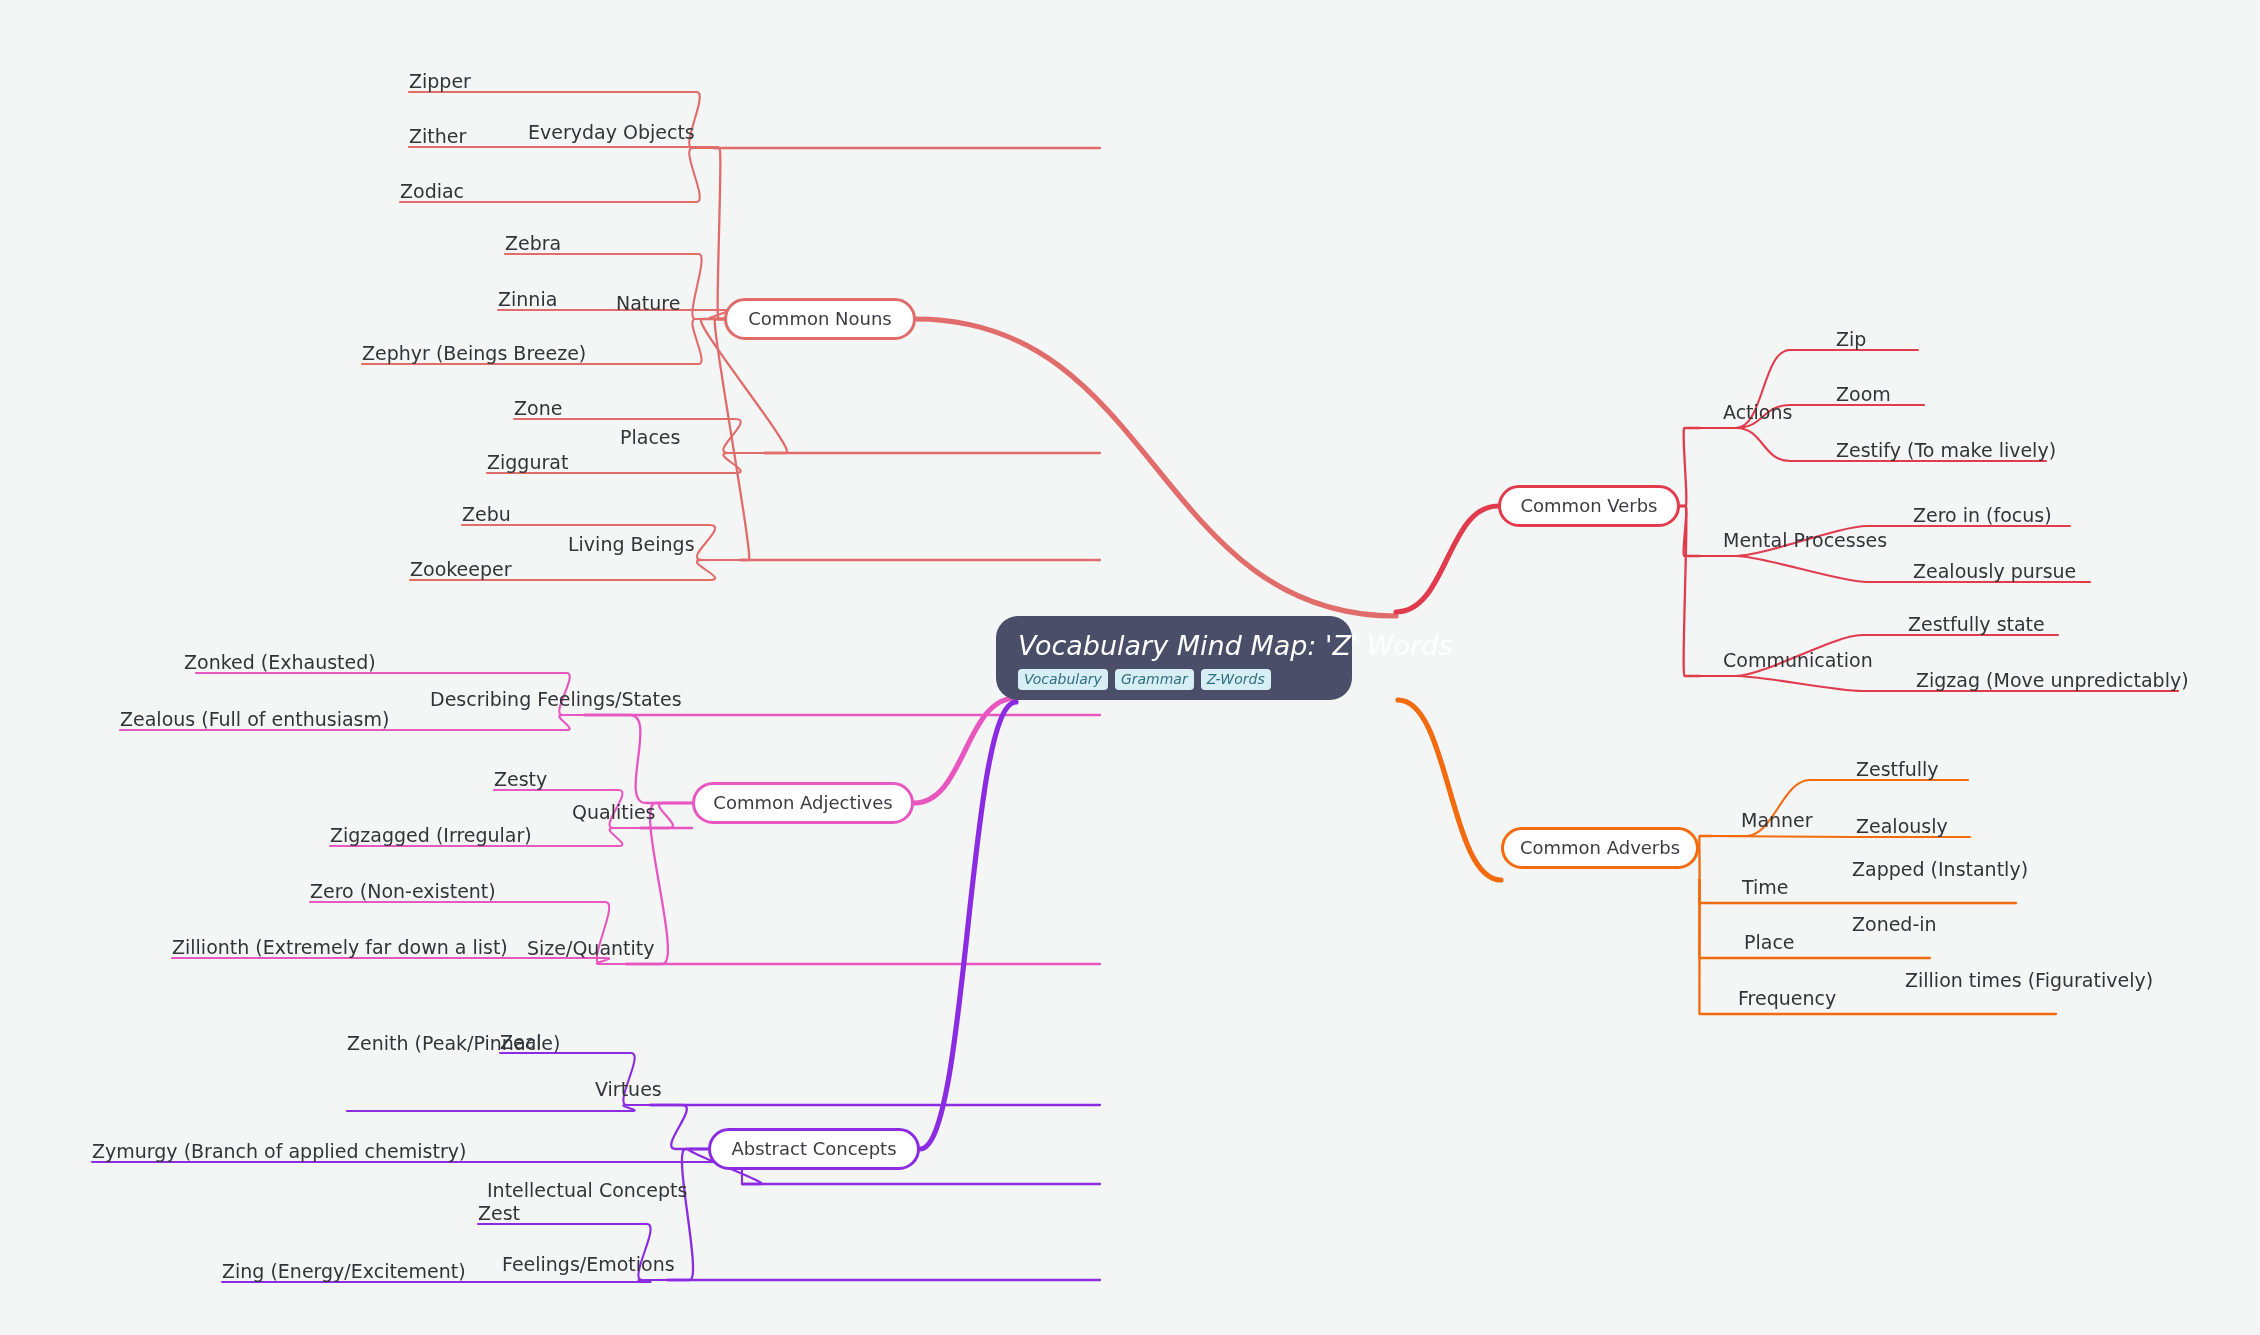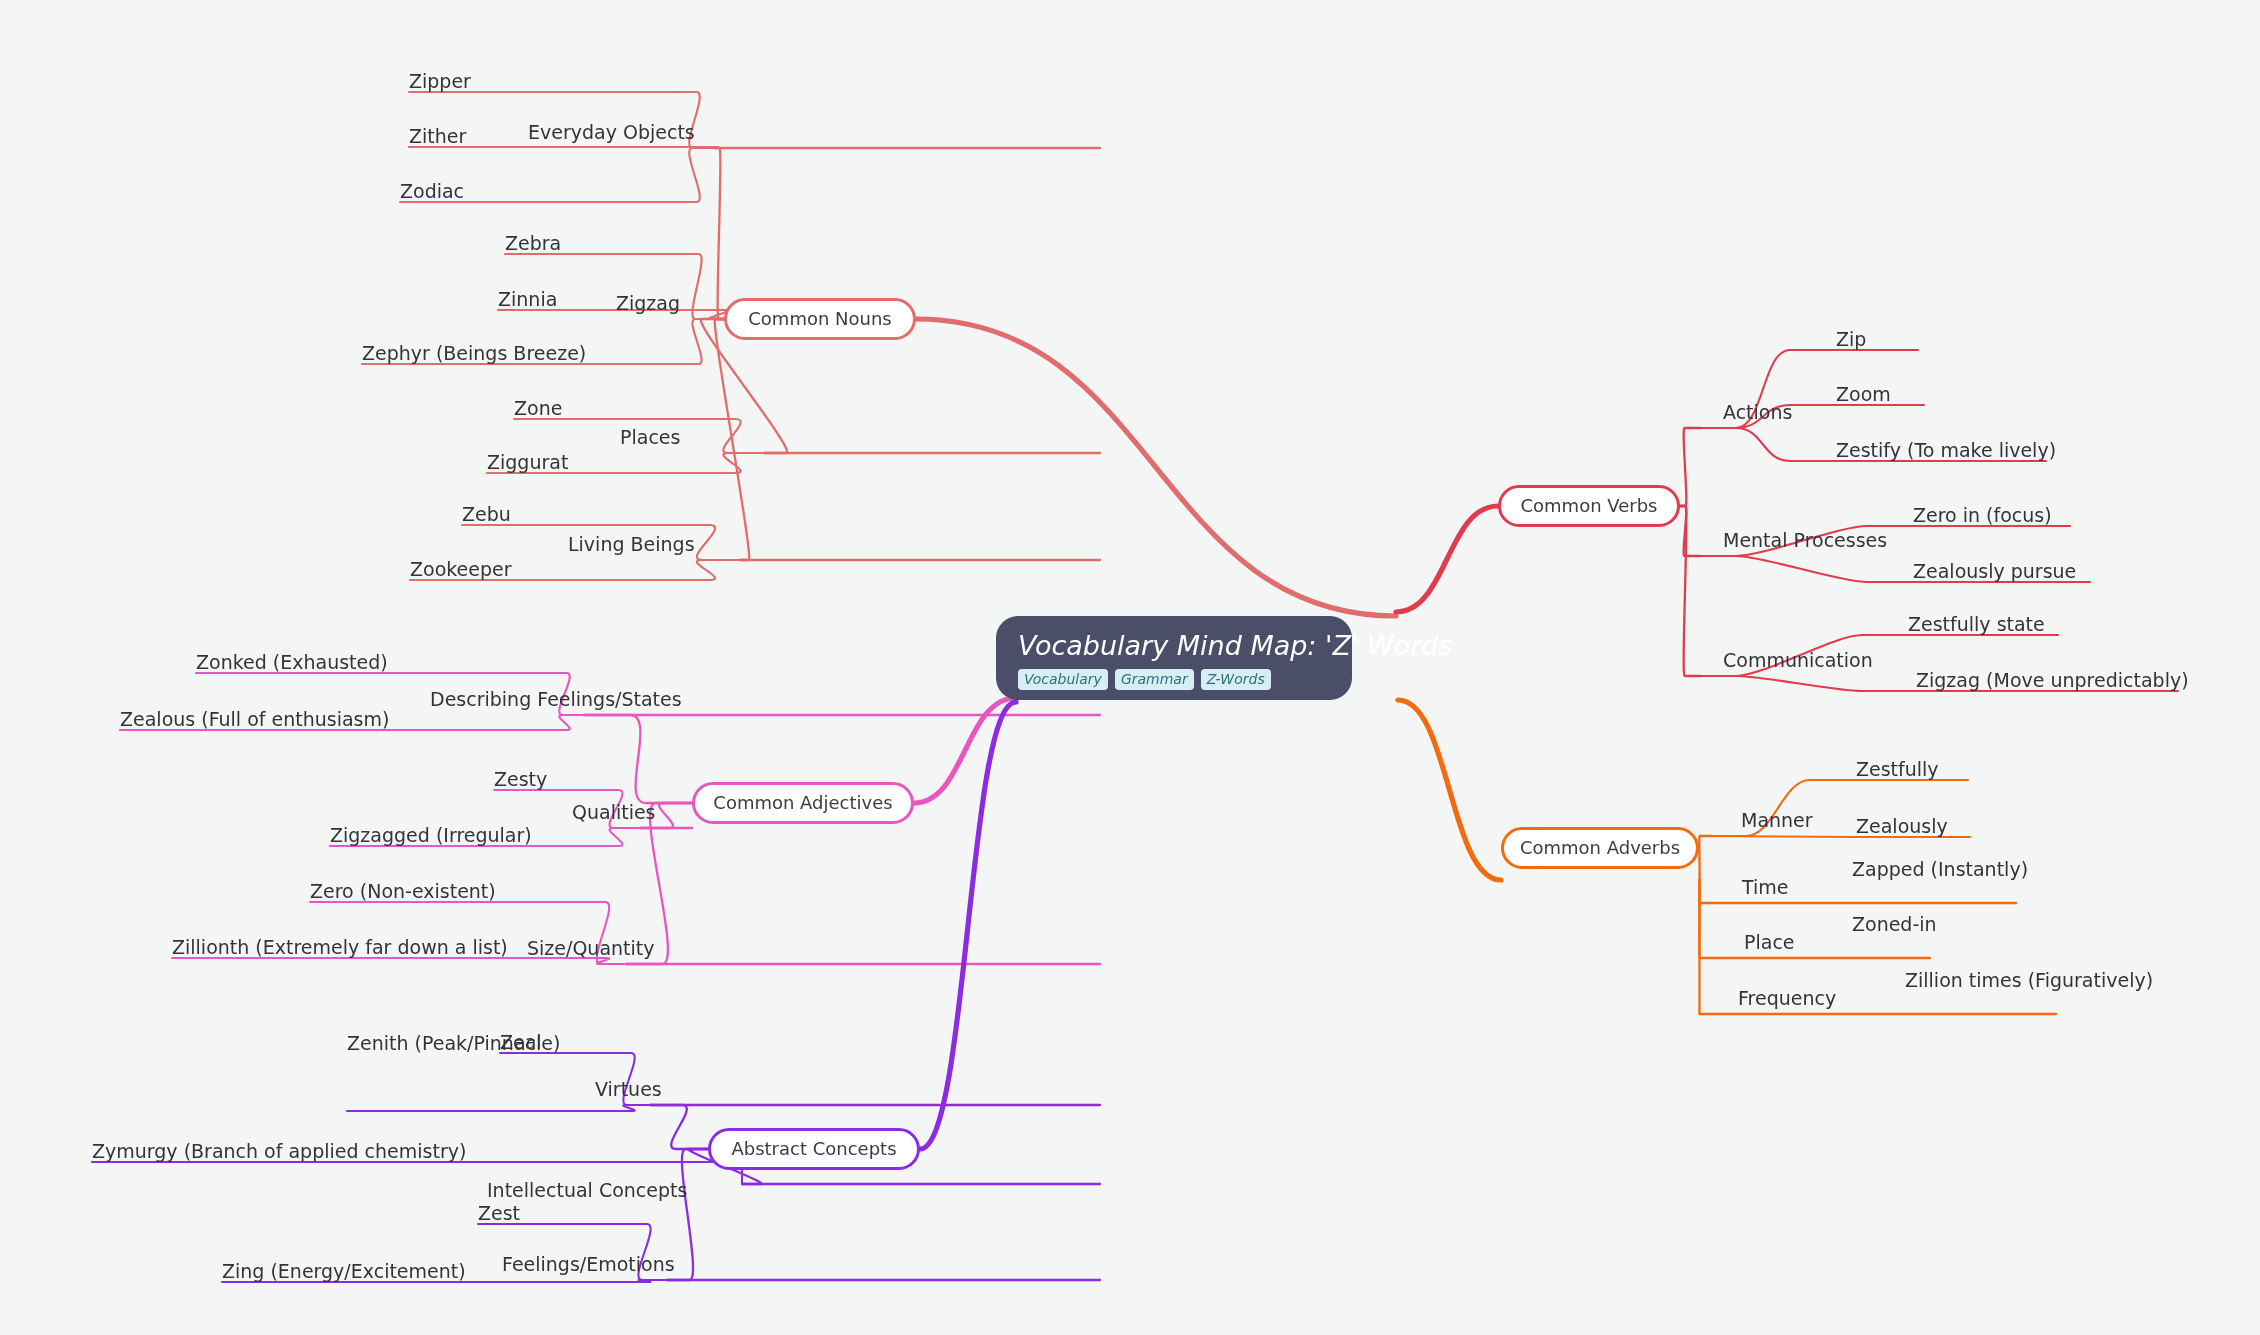--- a/index.html
+++ b/index.html
@@ -185,21 +185,21 @@
           <span class="tag">Z-Words</span>
         </div>
       </div>
       <div class="branch-node" style="border-color: rgb(224, 108, 108); width: 192px; left: 724px; top: 298px;">
         <span>Common Nouns</span>
       </div>
       <div class="lbl sub" style="left: 528px; top: 121px;">Everyday Objects</div>
       <div class="lbl leaf" style="left: 409px; top: 70px;">Zipper</div>
       <div class="lbl leaf" style="left: 409px; top: 125px;">Zither</div>
       <div class="lbl leaf" style="left: 400px; top: 180px;">Zodiac</div>
-      <div class="lbl sub" style="left: 616px; top: 292px;">Zigzag</div>
+      <div class="lbl sub" style="left: 616px; top: 292px;">Nature</div>
       <div class="lbl leaf" style="left: 505px; top: 232px;">Zebra</div>
       <div class="lbl leaf" style="left: 498px; top: 288px;">Zinnia</div>
       <div class="lbl leaf" style="left: 362px; top: 342px;">Zephyr (Beings Breeze)</div>
       <div class="lbl sub" style="left: 620px; top: 426px;">Places</div>
       <div class="lbl leaf" style="left: 514px; top: 397px;">Zone</div>
       <div class="lbl leaf" style="left: 487px; top: 451px;">Ziggurat</div>
       <div class="lbl sub" style="left: 568px; top: 533px;">Living Beings</div>
       <div class="lbl leaf" style="left: 462px; top: 503px;">Zebu</div>
       <div class="lbl leaf" style="left: 410px; top: 558px;">Zookeeper</div>
       <div class="branch-node" style="border-color: rgb(224, 60, 78); width: 182px; left: 1498px; top: 485px;">
@@ -212,21 +212,21 @@
       <div class="lbl sub" style="left: 1723px; top: 529px;">Mental Processes</div>
       <div class="lbl leaf" style="left: 1913px; top: 504px;">Zero in (focus)</div>
       <div class="lbl leaf" style="left: 1913px; top: 560px;">Zealously pursue</div>
       <div class="lbl sub" style="left: 1723px; top: 649px;">Communication</div>
       <div class="lbl leaf" style="left: 1908px; top: 613px;">Zestfully state</div>
       <div class="lbl leaf" style="left: 1908px; top: 669px; margin-left: 8px;">Zigzag (Move unpredictably)</div>
       <div class="branch-node" style="border-color: rgb(232, 86, 192); width: 222px; left: 692px; top: 782px;">
         <span>Common Adjectives</span>
       </div>
       <div class="lbl sub" style="left: 430px; top: 688px;">Describing Feelings/States</div>
-      <div class="lbl leaf" style="left: 196px; top: 651px; text-align: right;">Zonked (Exhausted)</div>
+      <div class="lbl leaf" style="left: 184px; top: 651px; text-align: right;">Zonked (Exhausted)</div>
       <div class="lbl leaf" style="left: 120px; top: 708px;">Zealous (Full of enthusiasm)</div>
       <div class="lbl sub" style="left: 572px; top: 801px;">Qualities</div>
       <div class="lbl leaf" style="left: 494px; top: 768px;">Zesty</div>
       <div class="lbl leaf" style="left: 330px; top: 824px;">Zigzagged (Irregular)</div>
       <div class="lbl sub" style="left: 527px; top: 937px;">Size/Quantity</div>
       <div class="lbl leaf" style="left: 310px; top: 880px;">Zero (Non-existent)</div>
       <div class="lbl leaf" style="left: 172px; top: 936px;">Zillionth (Extremely far down a list)</div>
       <div class="branch-node" style="border-color: rgb(242, 107, 15); width: 198px; left: 1501px; top: 819px; margin-top: 8px;">
         <span>Common Adverbs</span>
       </div>

